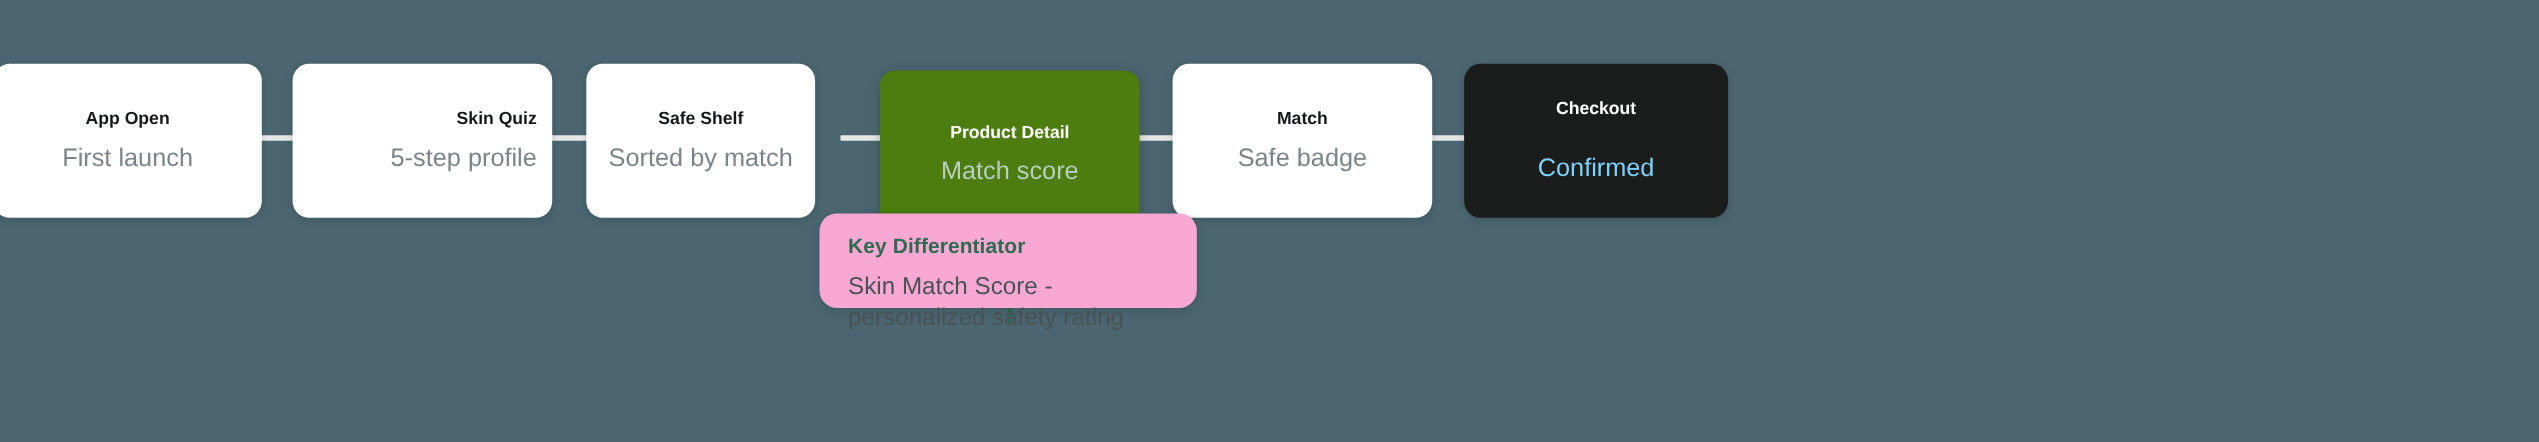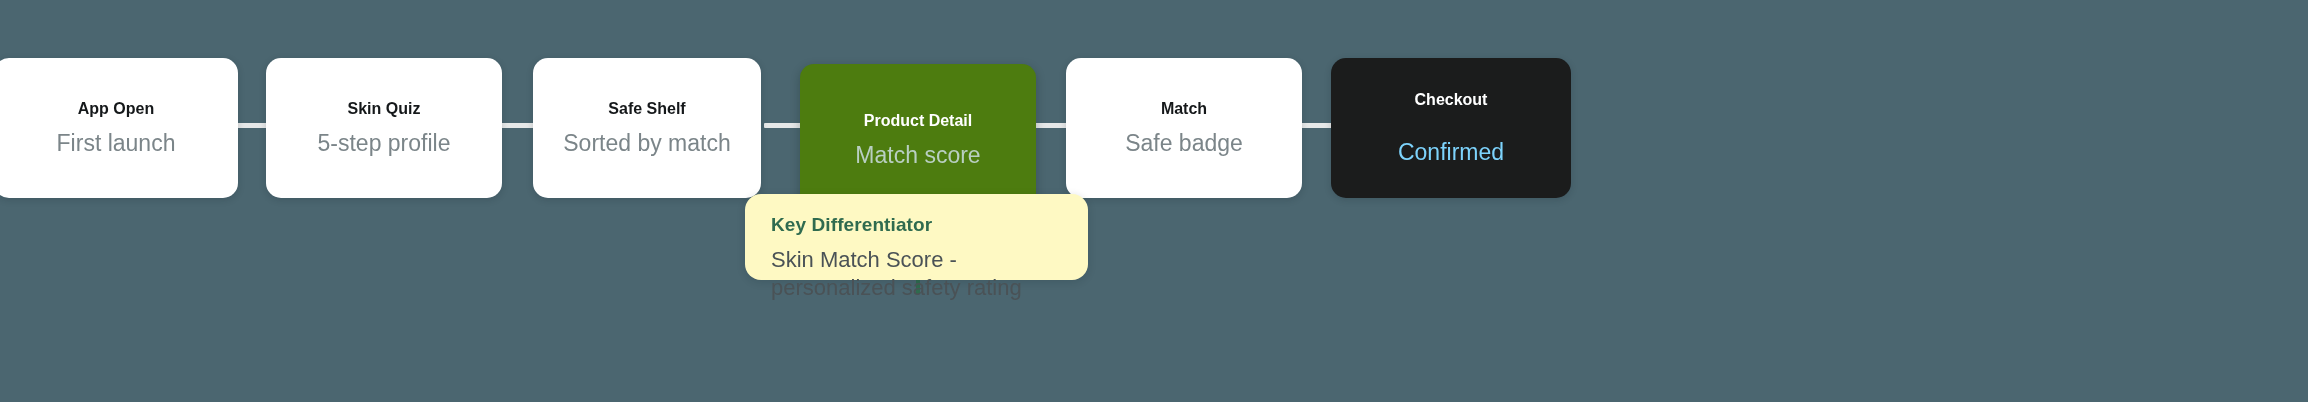--- a/index.html
+++ b/index.html
@@ -112,21 +112,21 @@
 
   
   .callout-stem {
     position: absolute;
     width: 4px;
     background: #2f6b4f;
   }
 
   .callout {
     position: absolute;
-    background: #fef9c3;
+    background: #f9a8d4;
     border-radius: 16px;
     box-shadow: 0 2px 8px rgba(14, 30, 37, 0.16);
     box-sizing: border-box;
     padding: 20px 27px 22px 26px;
   }
 
   .callout-label {
     font-size: 19px;
     font-weight: 700;
     color: #2f6b4f;
@@ -154,26 +154,26 @@
     <div class="connector" style="left:498px;  width:44px;"></div>
     <div class="connector" style="left:764px;  width:48px;"></div>
     <div class="connector" style="left:1028px; width:48px;"></div>
     <div class="connector" style="left:1296px; width:46px;"></div>
 
     <div class="card clipped-left" style="left:-6px; width:244px;">
       <div class="card-title">App Open</div>
       <div class="card-sub">First launch</div>
     </div>
 
-    <div class="card" style="left:266px; width:236px;">
+    <div class="card" style="left:266px; width:236px;align-items:flex-end;">
       <div class="card-title">Skin Quiz</div>
       <div class="card-sub">5-step profile</div>
     </div>
 
-    <div class="card" style="left:533px; width:228px;">
+    <div class="card" style="left:533px; width:208px;">
       <div class="card-title">Safe Shelf</div>
       <div class="card-sub">Sorted by match</div>
     </div>
 
     <div class="card accent" style="left:800px; width:236px;">
       <div class="card-title">Product Detail</div>
       <div class="card-sub">Match score</div>
     </div>
 
     <div class="card" style="left:1066px; width:236px;">

